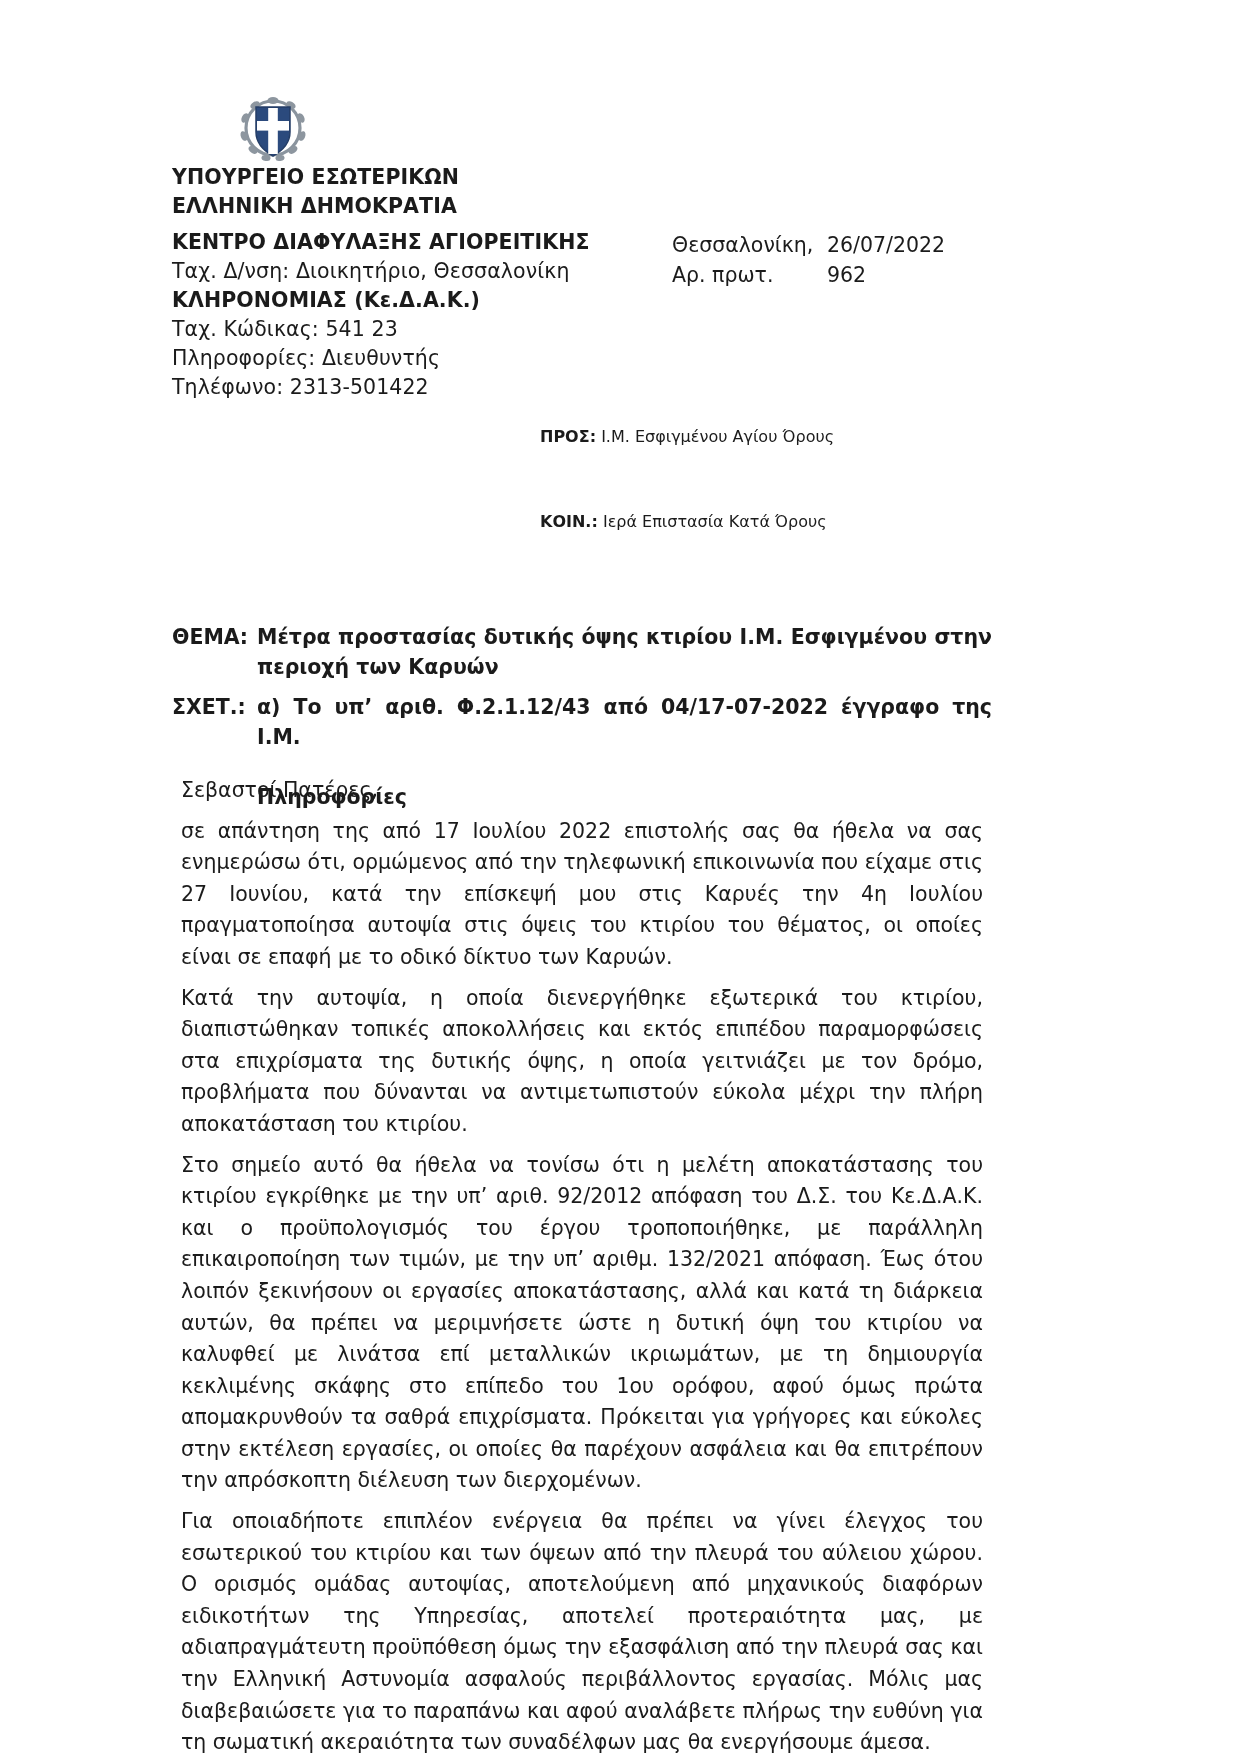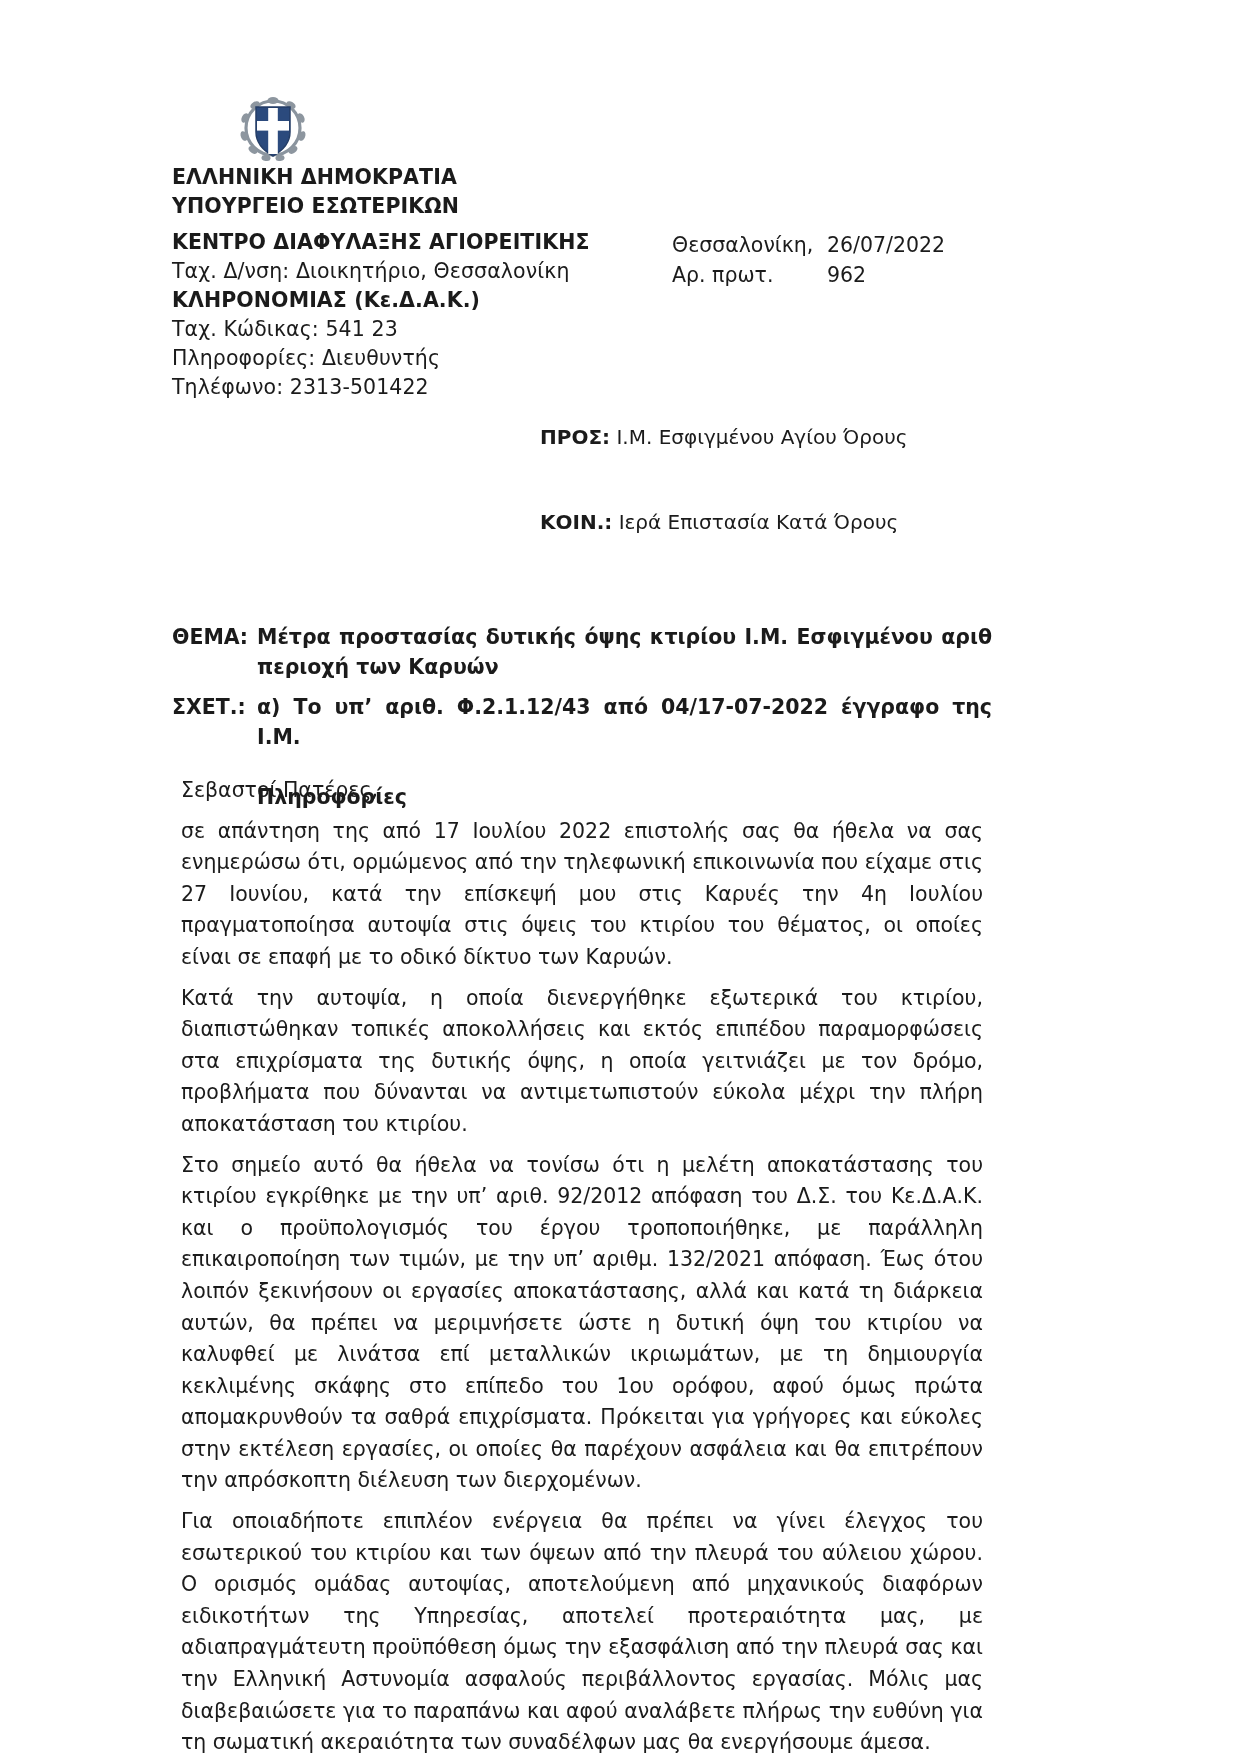--- a/index.html
+++ b/index.html
@@ -56,21 +56,21 @@
     font-size: 20.5px;
     line-height: 30px;
     white-space: nowrap;
   }
   .db-label { width: 155px; }
   .db-value { }
 
   
   .addressee {
     position: absolute;
-    font-size: 20px;
+    font-size: 16px;
     line-height: 28px;
     white-space: nowrap;
     text-align: right;
   }
   .addressee b { font-weight: bold; }
   .pros { left: 540px; top: 423px; }
   .koin { left: 540px; top: 508px; }
 
   
   .field-block {
@@ -147,22 +147,22 @@
       </g>
 
       <path d="M20 15 H54 V40 C54 52 44 60 37 64 C30 60 20 52 20 40 Z" fill="#2b4a7d" stroke="#243d66" stroke-width="1.5"></path>
 
       <rect x="32.2" y="16" width="9.6" height="46" fill="#ffffff"></rect>
       <rect x="21" y="29" width="32" height="9.6" fill="#ffffff"></rect>
     </svg>
   </div>
 
   <div class="letterhead">
+    <div class="lh-line lh-bold">ΥΠΟΥΡΓΕΙΟ ΕΣΩΤΕΡΙΚΩΝ</div>
     <div class="lh-line lh-bold">ΕΛΛΗΝΙΚΗ ΔΗΜΟΚΡΑΤΙΑ</div>
-    <div class="lh-line lh-bold">ΥΠΟΥΡΓΕΙΟ ΕΣΩΤΕΡΙΚΩΝ</div>
     <div class="lh-spacer-sm"></div>
     <div class="lh-line lh-bold">ΚΕΝΤΡΟ ΔΙΑΦΥΛΑΞΗΣ ΑΓΙΟΡΕΙΤΙΚΗΣ</div>
     <div class="lh-line">Ταχ. Δ/νση: Διοικητήριο, Θεσσαλονίκη</div>
     <div class="lh-line lh-bold">ΚΛΗΡΟΝΟΜΙΑΣ (Κε.Δ.Α.Κ.)</div>
     <div class="lh-line">Ταχ. Κώδικας: 541 23</div>
     <div class="lh-line">Πληροφορίες: Διευθυντής</div>
     <div class="lh-line">Τηλέφωνο: 2313-501422</div>
   </div>
 
   <div class="datebox">
@@ -181,21 +181,21 @@
     <span>Ι.Μ. Εσφιγμένου Αγίου Όρους</span>
   </div>
 
   <div class="addressee koin">
     <b>ΚΟΙΝ.:</b>
     <span>Ιερά Επιστασία Κατά Όρους</span>
   </div>
 
   <div class="field-block theme">
     <div class="field-label">ΘΕΜΑ:</div>
-    <div class="field-body">Μέτρα προστασίας δυτικής όψης κτιρίου Ι.Μ. Εσφιγμένου αριθ περιοχή των Καρυών</div>
+    <div class="field-body">Μέτρα προστασίας δυτικής όψης κτιρίου Ι.Μ. Εσφιγμένου στην περιοχή των Καρυών</div>
   </div>
 
   <div class="field-block sxet">
     <div class="field-label">ΣΧΕΤ.:</div>
     <div class="field-body">
       <span class="stretch-line">α) Το υπ’ αριθ. Φ.2.1.12/43 από 04/17-07-2022 έγγραφο της Ι.Μ.</span>
       <span>Πληροφορίες</span>
     </div>
   </div>
 

